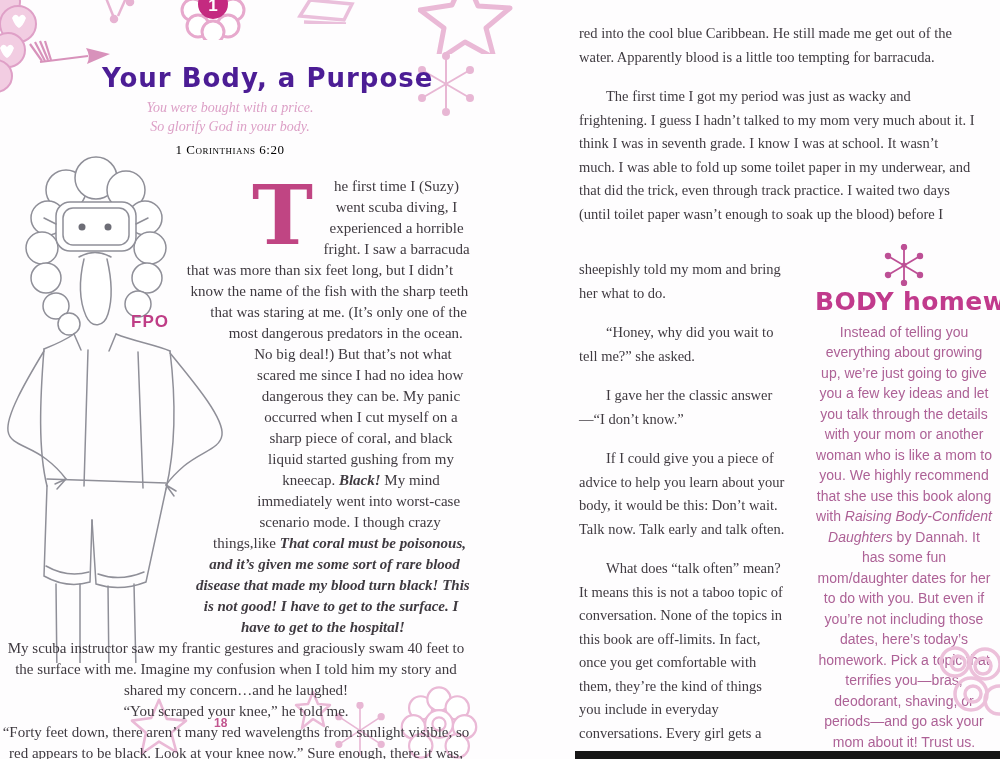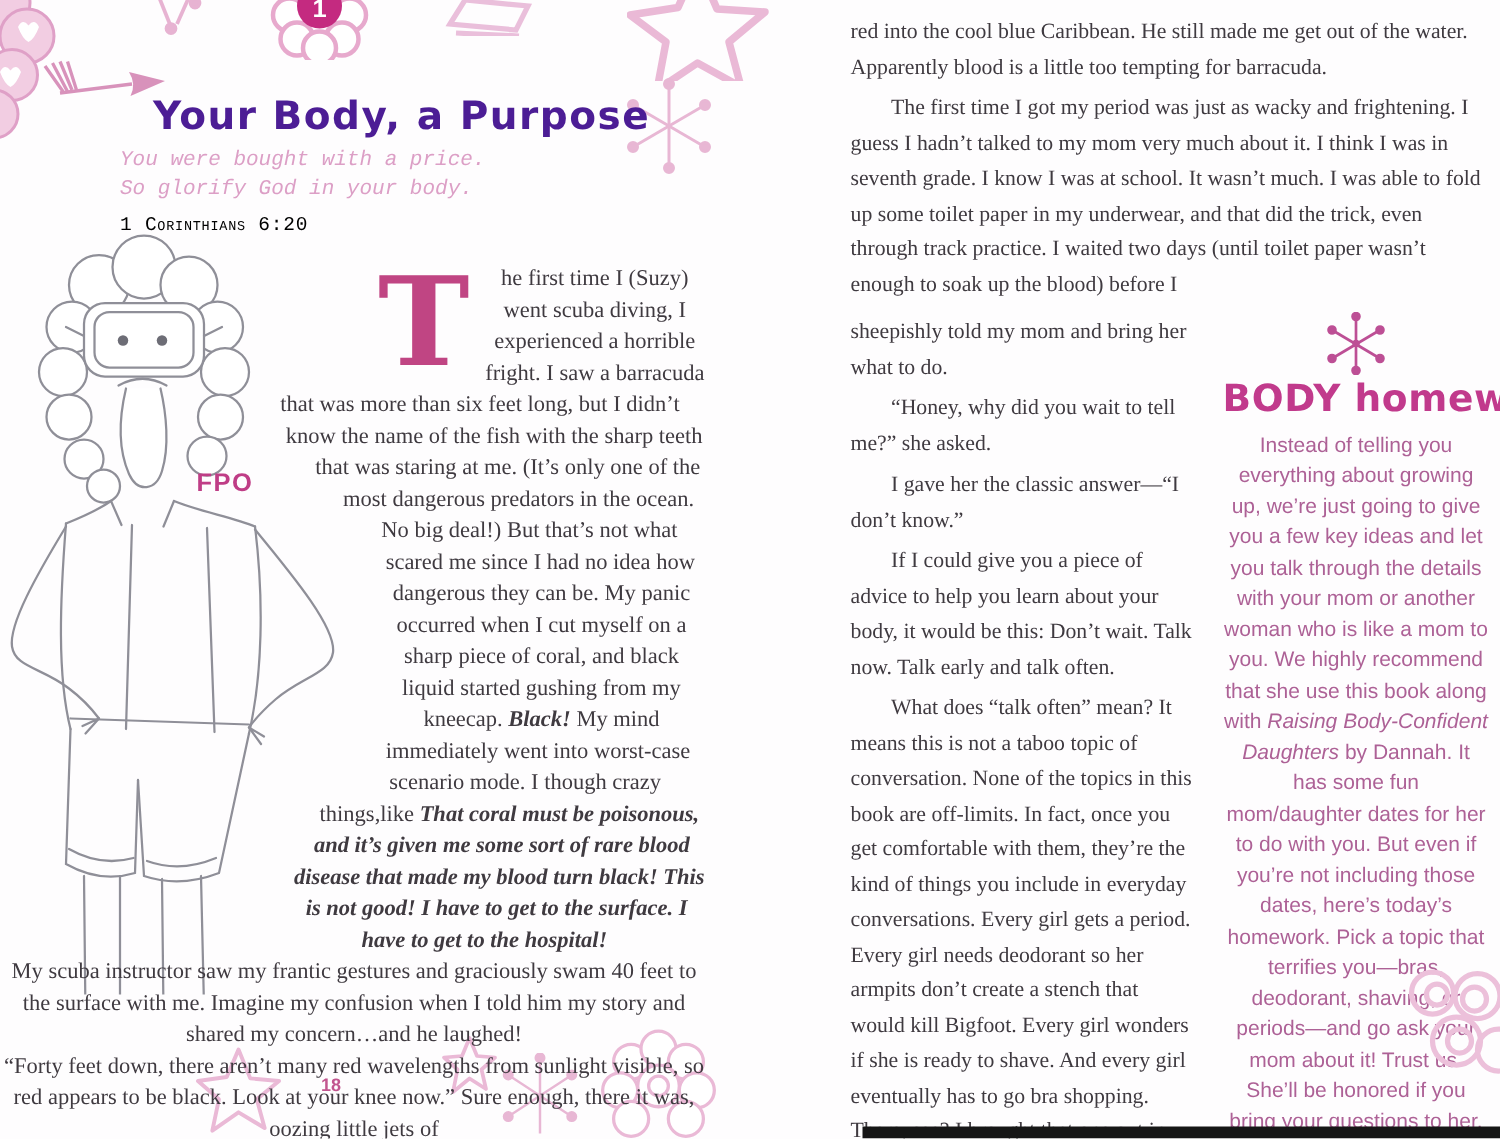--- a/index.html
+++ b/index.html
@@ -12,22 +12,22 @@
   .page-left{left:0;width:500px;}
   .page-right{left:540px;width:460px;}
 
   
   .chapter-title{
     position:absolute;left:102px;top:46px;width:340px;
     font-family:"DejaVu Sans",sans-serif;font-weight:bold;
     font-size:26px;letter-spacing:1px;color:#4c1d95;
   }
   .verse{
-    position:absolute;left:80px;top:98px;width:300px;text-align:left;
-    font-family:Liberation Mono, monospace;font-style:italic;
+    position:absolute;left:80px;top:98px;width:300px;text-align:center;
+    font-family:Liberation Serif, serif;font-style:italic;
     font-size:14px;line-height:19px;color:#dc9fc6;
   }
   .verse .ref{
     font-style:normal;font-variant:small-caps;font-size:13px;
     letter-spacing:.5px;margin-top:4px;color:#000000;
   }
   .left-body{
     position:absolute;left:2px;top:176px;width:468px;
     font-size:15px;line-height:21px;color:#3f3a40;text-align:center;
     z-index:2;
@@ -57,21 +57,21 @@
     position:absolute;left:214px;top:716px;
     font-family:Liberation Sans, sans-serif;font-weight:bold;
     font-size:12px;color:#c2568f;
   }
 
   
   .right-content{
     position:absolute;left:23px;top:6px;width:430px;
     font-size:14.5px;line-height:23.5px;color:#3f3a40;
   }
-  .right-content p{margin:4px;}
+  .right-content p{margin:16px;}
   .indent{text-indent:27px;}
   .split-row{display:flex;gap:14px;align-items:flex-start;}
   .col-text{width:238px;}
   .sidebar{width:178px;text-align:center;}
   .sidebar-sparkle{margin:2px auto 0;}
   .sidebar-title{
     font-family:"DejaVu Sans",sans-serif;font-weight:bold;
     font-size:25px;letter-spacing:.4px;color:#c13a8c;
     white-space:nowrap;margin-top:4px;
   }
@@ -216,20 +216,21 @@
       <path d="M112 529 L94 566 Q91 578 101 578 L108 572 L118 577 L128 570 L138 574 L146 569 Q150 550 140 525" fill="none"></path>
     </g>
   </svg>
   <div class="fpo">FPO</div>
 
   <div class="left-body">
     <div class="diver-spacer"></div>
     <span class="dropcap">T</span>
     <p><span>he first time I (Suzy) went scuba diving, I experienced a horrible fright. I saw a barracuda that was more than six feet long, but I didn’t know the name of the fish with the sharp teeth that was staring at me. (It’s only one of the most dangerous predators in the ocean. No big deal!) But that’s not what scared me since I had no idea how dangerous they can be. My panic occurred when I cut myself on a sharp piece of coral, and black liquid started gushing from my kneecap. </span><span class="seg-bi">Black!</span><span> My mind immediately went into worst-case scenario mode. I though crazy things,like </span><span class="seg-bi">That coral must be poisonous, and it’s given me some sort of rare blood disease that made my blood turn black! This is not good! I have to get to the surface. I have to get to the hospital!</span></p>
     <p>My scuba instructor saw my frantic gestures and graciously swam 40 feet to the surface with me. Imagine my confusion when I told him my story and shared my concern…and he laughed!</p>
+    <p>“You scraped your knee,” he told me.</p>
     <p>“Forty feet down, there aren’t many red wavelengths from sunlight visible, so red appears to be black. Look at your knee now.” Sure enough, there it was, oozing little jets of</p>
   </div>
 
   <svg class="doodle" style="left:126px;top:698px" width="66" height="61" viewBox="0 0 66 70">
     <path d="M33 2 L42 24 L64 26 L47 40 L53 62 L33 50 L13 64 L18 40 L2 26 L24 23 Z" fill="none" stroke="#eab9d6" stroke-width="3" stroke-linejoin="round"></path>
   </svg>
   <div class="page-num">18</div>
   <svg class="doodle" style="left:294px;top:690px" width="38" height="42" viewBox="0 0 38 42">
     <path d="M19 2 L24 14 L36 15 L27 23 L30 36 L19 29 L8 38 L11 23 L2 15 L14 14 Z" fill="none" stroke="#eab9d6" stroke-width="2.5" stroke-linejoin="round"></path>
   </svg>

